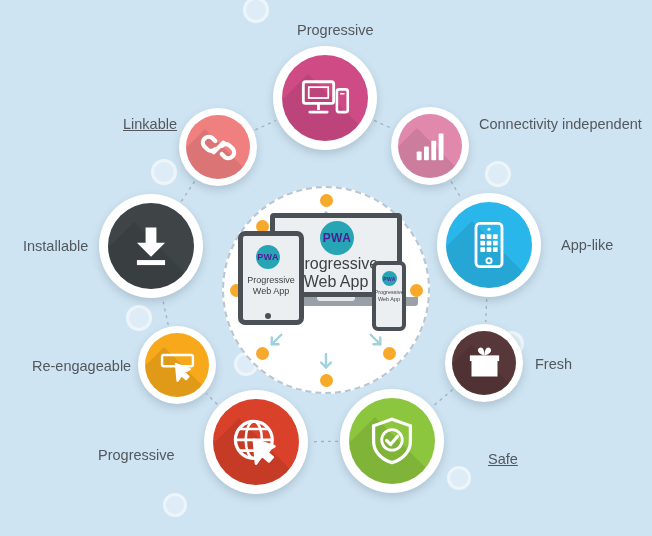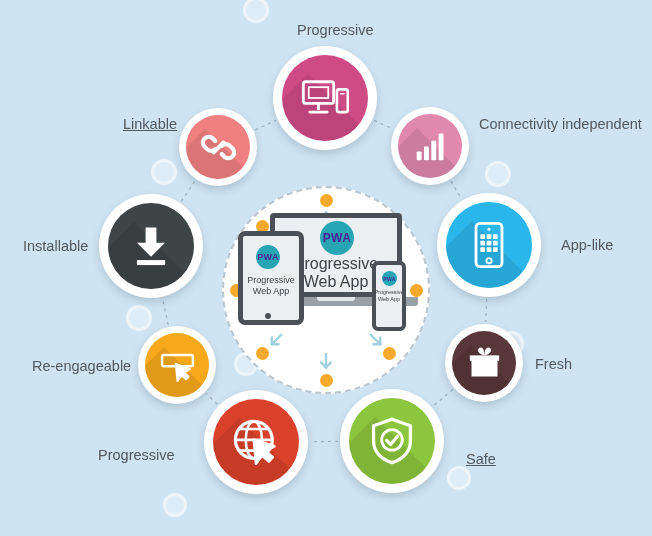--- a/index.html
+++ b/index.html
@@ -359,21 +359,21 @@
       <div class="node" style="left: 340px; top: 389px; width: 104px; height: 104px;">
         <div class="node-inner" style="width: 86px; height: 86px; background: rgb(140, 198, 62);">
           <span class="longshadow"></span>
           <svg width="52" height="52" viewBox="0 0 48 48">
       <path d="M24 4 L41 10 V24c0 10-7 17-17 20C14 41 7 34 7 24V10z" fill="none" stroke="#fff" stroke-width="3"></path>
       <circle cx="24" cy="23" r="9.5" fill="none" stroke="#fff" stroke-width="2.6"></circle>
       <path d="M19 23.4l3.6 3.8 6.6-7.6" fill="none" stroke="#fff" stroke-width="3" stroke-linecap="round" stroke-linejoin="round"></path>
     </svg>
         </div>
       </div>
-      <div class="label" style="left: 466px; top: 451px; text-decoration: underline;">Safe</div>
+      <div class="label" style="left: 488px; top: 451px; text-decoration: underline;">Safe</div>
       <div class="node" style="left: 204px; top: 390px; width: 104px; height: 104px;">
         <div class="node-inner" style="width: 86px; height: 86px; background: rgb(217, 65, 42);">
           <span class="longshadow"></span>
           <svg width="52" height="52" viewBox="0 0 48 48">
       <circle cx="22" cy="22" r="17" fill="none" stroke="#fff" stroke-width="3"></circle>
       <ellipse cx="22" cy="22" rx="7.5" ry="17" fill="none" stroke="#fff" stroke-width="2.4"></ellipse>
       <path d="M5 22h34M8 12h28M8 32h28" stroke="#fff" stroke-width="2.4"></path>
       <path d="M22 22 L24 44 L29.5 36.5 L36 42 L39.5 38 L33 32.5 L41 28 Z" fill="#fff" stroke="#fff" stroke-width="2.4" stroke-linejoin="round"></path>
     </svg>
         </div>

